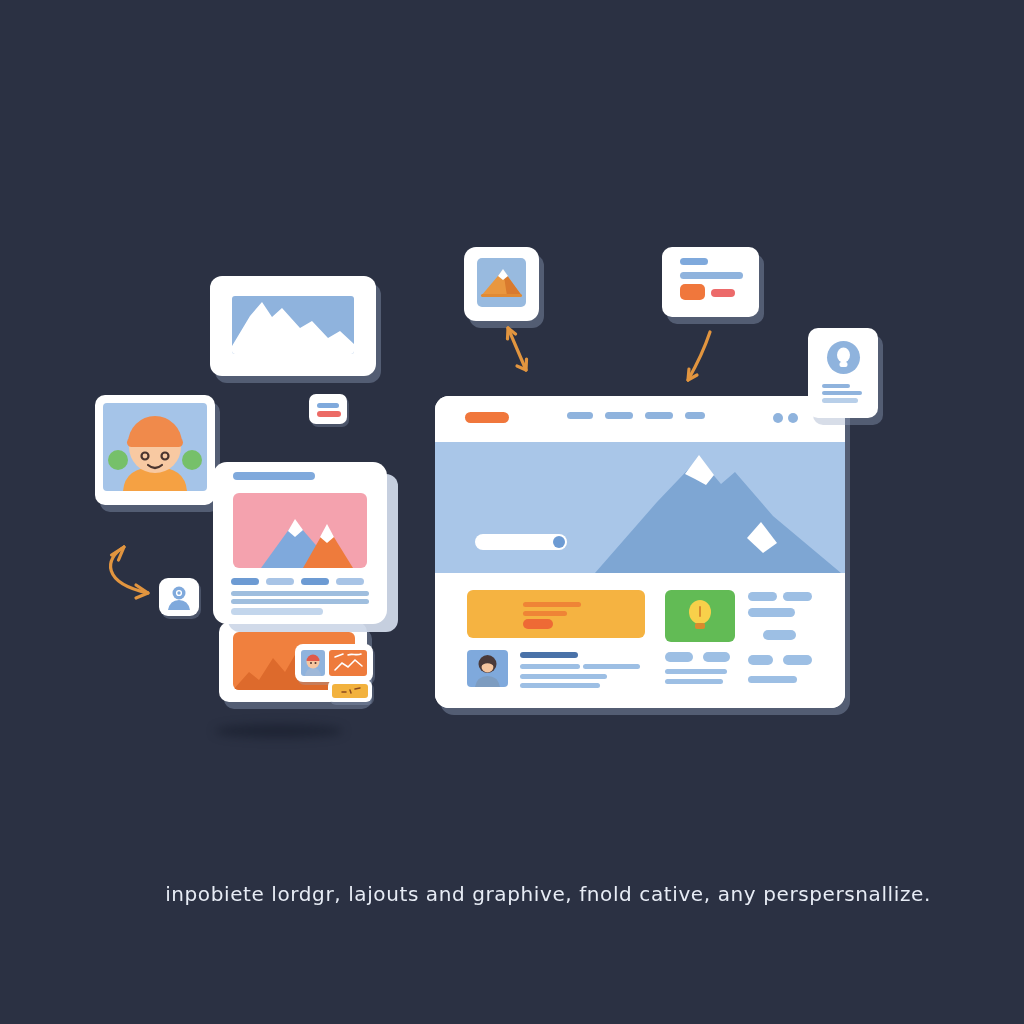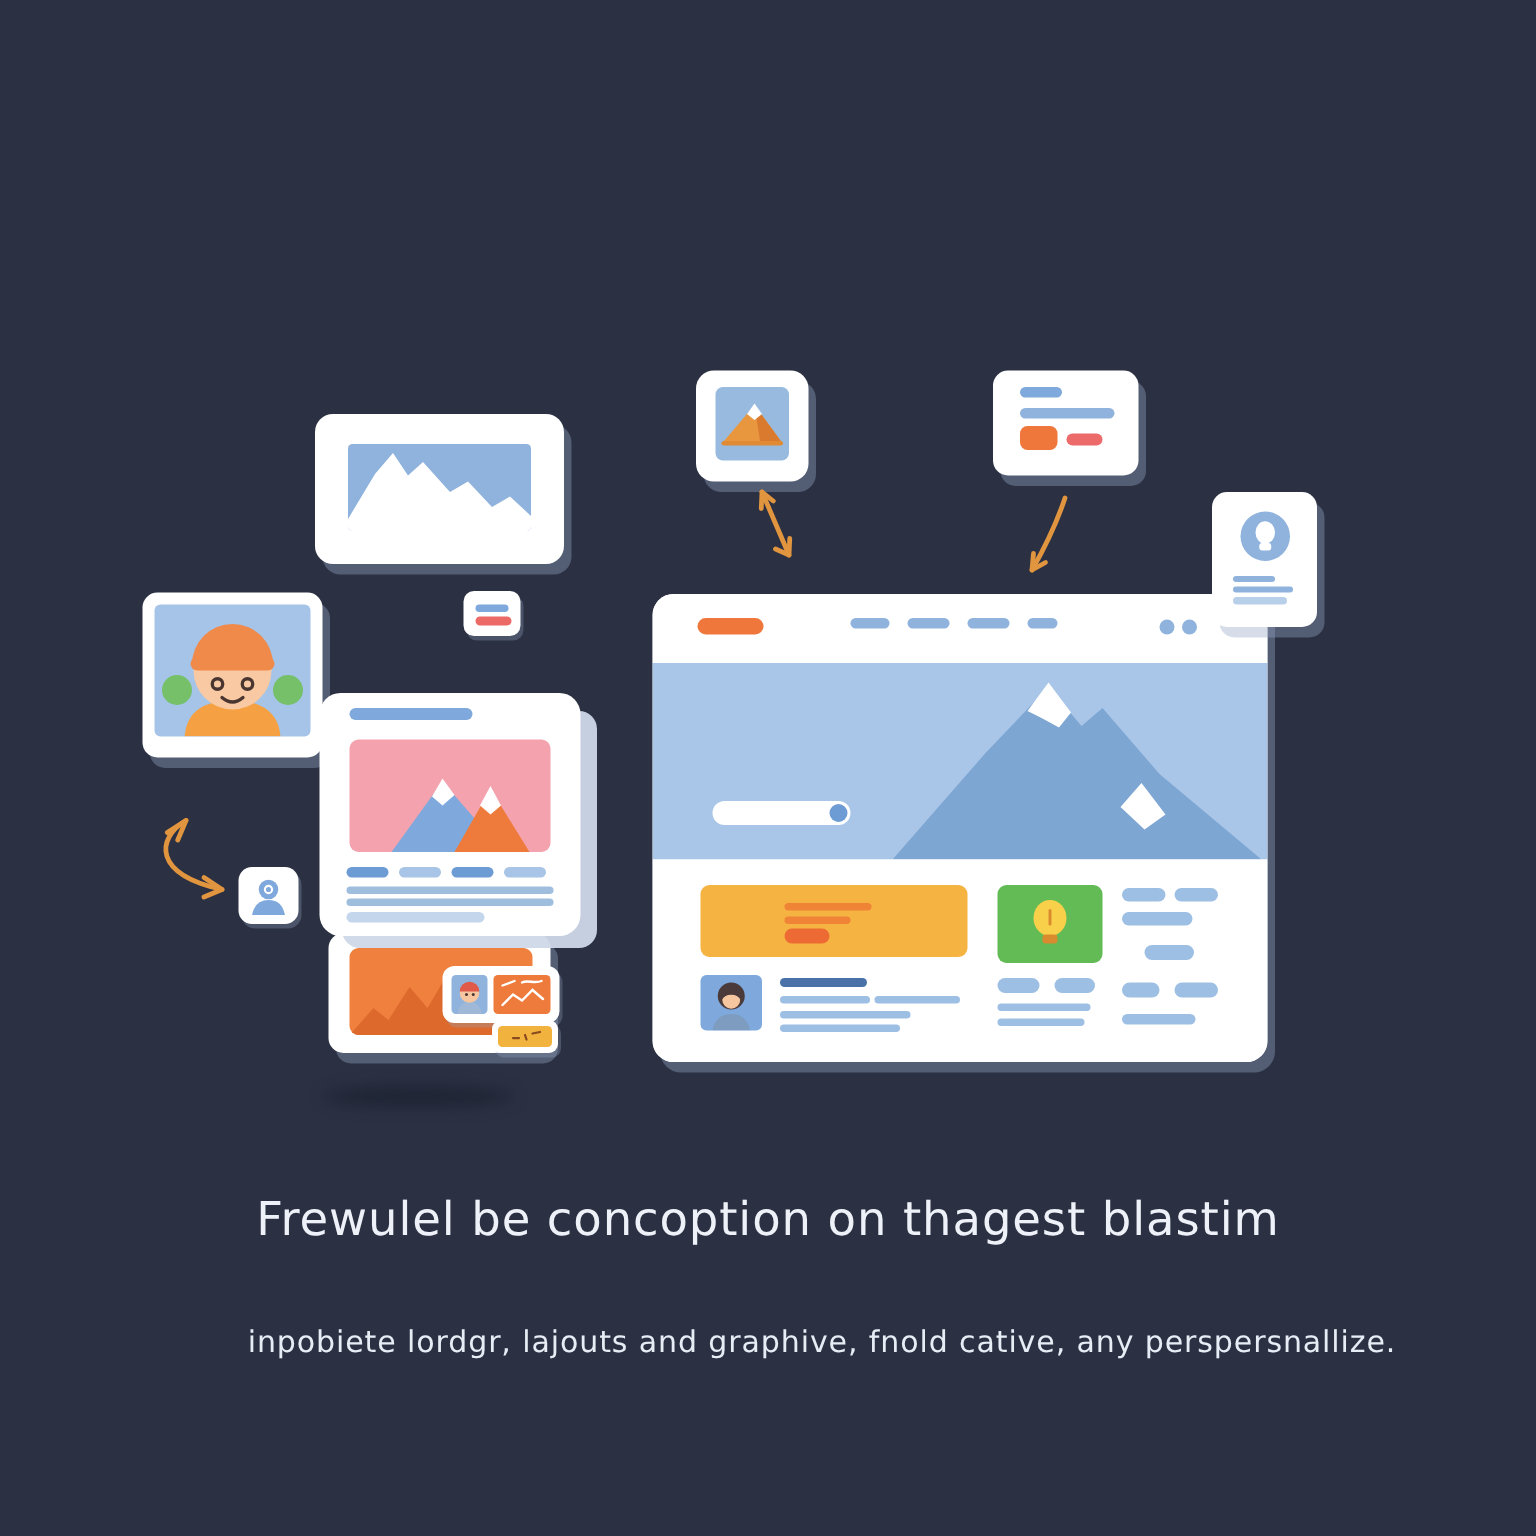--- a/index.html
+++ b/index.html
@@ -229,16 +229,15 @@
       <svg width="33" height="33" viewBox="0 0 33 33">
         <ellipse cx="16.5" cy="14" rx="6.5" ry="7.5" fill="#ffffff"></ellipse>
         <rect x="12.5" y="21" width="8" height="5" rx="2" fill="#ffffff"></rect>
       </svg>
     </div>
     <div class="pill" style="left:14px;top:56px;width:28px;height:4px;background:#8fb3dd;"></div>
     <div class="pill" style="left:14px;top:63px;width:40px;height:4px;background:#8fb3dd;"></div>
     <div class="pill" style="left:14px;top:70px;width:36px;height:5px;background:#b8cfe9;"></div>
   </div>
 
-  <div class="cap cap-big" style="top:795px;">Frewulel be concoption on thagest blastim</div>
   <div class="cap cap-small" style="top:882px;padding-left:36px;">inpobiete lordgr, lajouts and graphive, fnold cative, any perspersnallize.</div>
 
 </div>
 
 </body></html>

